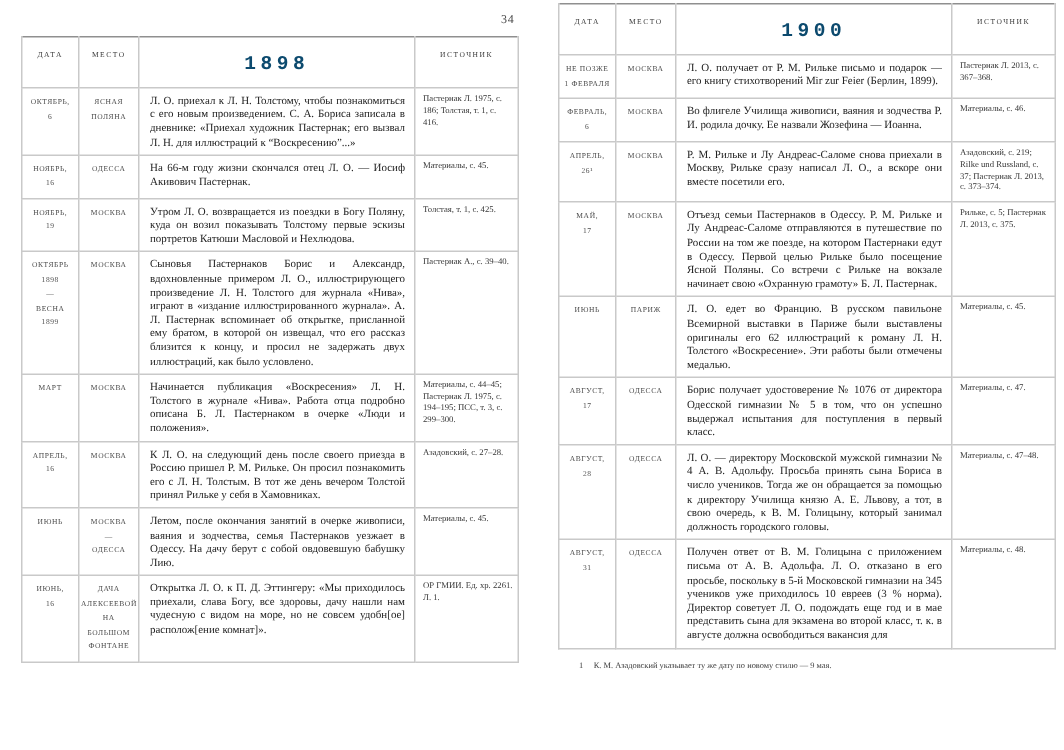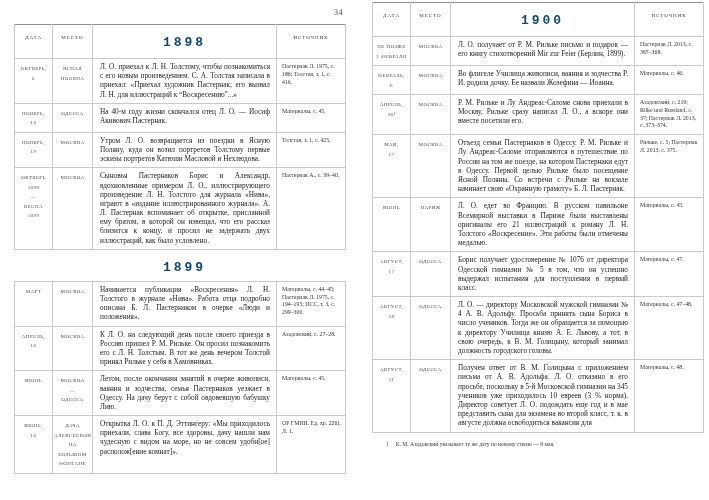--- a/index.html
+++ b/index.html
@@ -88,51 +88,46 @@
       <th>дата</th>
       <th>место</th>
       <th class="year-cell"><span class="year">1898</span></th>
       <th>источник</th>
     </tr>
     <tr>
       <td class="cell-date">октябрь,
 6</td>
       <td class="cell-place">ясная
 поляна</td>
-      <td class="cell-text">Л. О. приехал к Л. Н. Толстому, чтобы познакомиться с его новым произведением. С. А. Толстая записала в приехал: «Приехал художник Пастернак; его вызвал Л. Н. для иллюстраций к “Воскресению”...»</td>
+      <td class="cell-text">Л. О. приехал к Л. Н. Толстому, чтобы познакомиться с его новым произведением. С. А. Бориса записала в дневнике: «Приехал художник Пастернак; его вызвал Л. Н. для иллюстраций к “Воскресению”...»</td>
       <td class="cell-src">Пастернак Л. 1975, с. 186; Толстая, т. 1, с. 416.</td>
     </tr>
     <tr>
       <td class="cell-date">ноябрь,
 16</td>
       <td class="cell-place">одесса</td>
-      <td class="cell-text">На 40-м году жизни скончался отец Л. О. — Иосиф Акивович Пастернак.</td>
+      <td class="cell-text">На 66-м году жизни скончался отец Л. О. — Иосиф Акивович Пастернак.</td>
       <td class="cell-src">Материалы, с. 45.</td>
     </tr>
     <tr>
       <td class="cell-date">ноябрь,
 19</td>
       <td class="cell-place">москва</td>
-      <td class="cell-text">Утром Л. О. возвращается из поездки в Ясную Поляну, куда он возил портретов Толстому первые эскизы портретов Катюши Масловой и Нехлюдова.</td>
+      <td class="cell-text">Утром Л. О. возвращается из поездки в Богу Поляну, куда он возил показывать Толстому первые эскизы портретов Катюши Масловой и Нехлюдова.</td>
       <td class="cell-src">Толстая, т. 1, с. 425.</td>
     </tr>
     <tr>
       <td class="cell-date">октябрь
 1898
 —
 весна
 1899</td>
       <td class="cell-place">москва</td>
       <td class="cell-text">Сыновья Пастернаков Борис и Александр, вдохновленные примером Л. О., иллюстрирующего произведение Л. Н. Толстого для журнала «Нива», играют в «издание иллюстрированного журнала». А. Л. Пастернак вспоминает об открытке, присланной ему братом, в которой он извещал, что его рассказ близится к концу, и просил не задержать двух иллюстраций, как было условлено.</td>
       <td class="cell-src">Пастернак А., с. 39–40.</td>
-    </tr>
-    <tr class="year-row">
-      <td colspan="4">
-            <div class="year-inner"><span class="year">1899</span></div>
-          </td>
     </tr>
     <tr>
       <td class="cell-date">март</td>
       <td class="cell-place">москва</td>
       <td class="cell-text">Начинается публикация «Воскресения» Л. Н. Толстого в журнале «Нива». Работа отца подробно описана Б. Л. Пастернаком в очерке «Люди и положения».</td>
       <td class="cell-src">Материалы, с. 44–45; Пастернак Л. 1975, с. 194–195; ПСС, т. 3, с. 299–300.</td>
     </tr>
     <tr>
       <td class="cell-date">апрель,
 16</td>
@@ -201,21 +196,21 @@
     <tr>
       <td class="cell-date">май,
 17</td>
       <td class="cell-place">москва</td>
       <td class="cell-text">Отъезд семьи Пастернаков в Одессу. Р. М. Рильке и Лу Андреас-Саломе отправляются в путешествие по России на том же поезде, на котором Пастернаки едут в Одессу. Первой целью Рильке было посещение Ясной Поляны. Со встречи с Рильке на вокзале начинает свою «Охранную грамоту» Б. Л. Пастернак.</td>
       <td class="cell-src">Рильке, с. 5; Пастернак Л. 2013, с. 375.</td>
     </tr>
     <tr>
       <td class="cell-date">июнь</td>
       <td class="cell-place">париж</td>
-      <td class="cell-text">Л. О. едет во Францию. В русском павильоне Всемирной выставки в Париже были выставлены оригиналы его 21 иллюстраций к роману Л. Н. Толстого «Воскресение». Эти работы были отмечены медалью.</td>
+      <td class="cell-text">Л. О. едет во Францию. В русском павильоне Всемирной выставки в Париже были выставлены оригиналы его 62 иллюстраций к роману Л. Н. Толстого «Воскресение». Эти работы были отмечены медалью.</td>
       <td class="cell-src">Материалы, с. 45.</td>
     </tr>
     <tr>
       <td class="cell-date">август,
 17</td>
       <td class="cell-place">одесса</td>
       <td class="cell-text">Борис получает удостоверение № 1076 от директора Одесской гимназии № 5 в том, что он успешно выдержал испытания для поступления в первый класс.</td>
       <td class="cell-src">Материалы, с. 47.</td>
     </tr>
     <tr>

